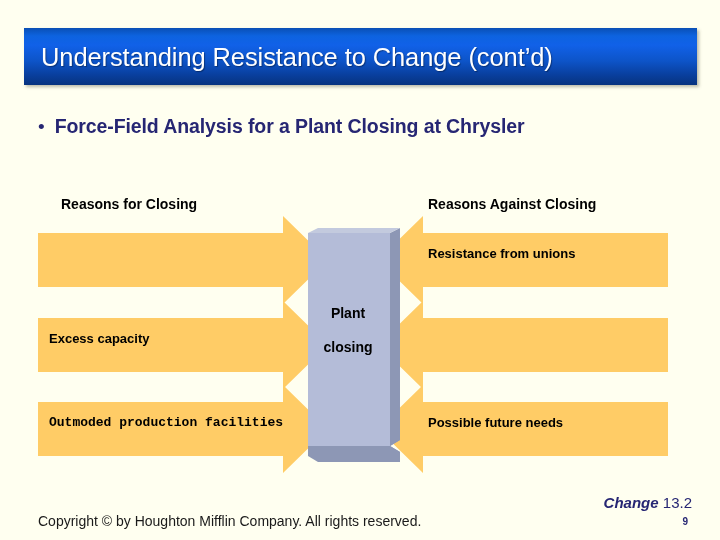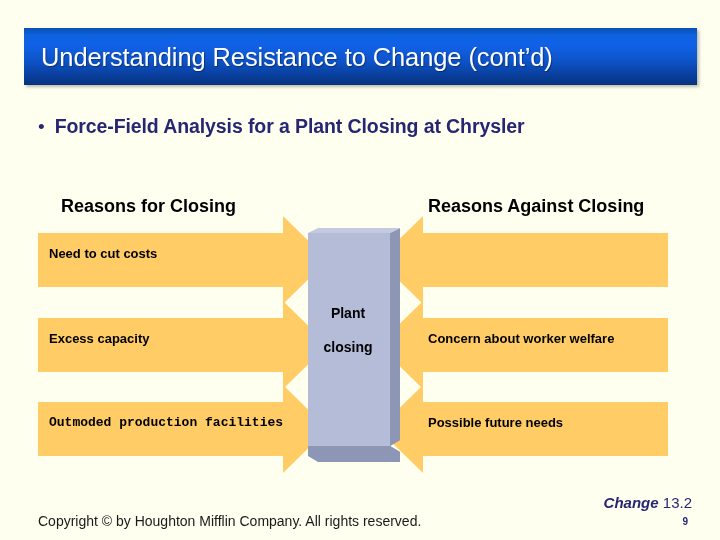--- a/index.html
+++ b/index.html
@@ -69,21 +69,21 @@
     font-size: 19.5px;
     font-weight: bold;
     letter-spacing: -0.1px;
   }
 
   
   .diagram { position: absolute; left: 0; top: 0; width: 720px; height: 540px; }
 
   .col-head {
     position: absolute;
-    font-size: 18px;
+    font-size: 14px;
     font-weight: bold;
     color: #000000;
     white-space: nowrap;
   }
   .col-head.left  { left: 61px;  top: 196px; }
   .col-head.right { left: 428px; top: 196px; }
 
   .arrow-svg { position: absolute; }
   .arrow-label {
     position: absolute;
@@ -154,35 +154,34 @@
   </div>
 
   <div class="diagram">
 
     <div class="col-head left">Reasons for Closing</div>
     <div class="col-head right">Reasons Against Closing</div>
 
     <svg class="arrow-svg" style="left:38px; top:216px;" width="290" height="88" viewBox="0 0 290 88">
       <polygon points="0,17 245,17 245,0 290,44 245,88 245,71 0,71" fill="#ffcc66"></polygon>
     </svg>
-    <div class="arrow-label" style="left:49px; top:246px;">Need to cut costs</div>
 
     <svg class="arrow-svg" style="left:378px; top:216px;" width="290" height="88" viewBox="0 0 290 88">
       <polygon points="290,17 45,17 45,0 0,44 45,88 45,71 290,71" fill="#ffcc66"></polygon>
     </svg>
+    <div class="arrow-label" style="left:428px; top:246px;">Resistance from unions</div>
 
     <svg class="arrow-svg" style="left:38px; top:301px;" width="290" height="88" viewBox="0 0 290 88">
       <polygon points="0,17 245,17 245,0 290,44 245,88 245,71 0,71" fill="#ffcc66"></polygon>
     </svg>
     <div class="arrow-label" style="left:49px; top:331px;">Excess capacity</div>
 
     <svg class="arrow-svg" style="left:378px; top:301px;" width="290" height="88" viewBox="0 0 290 88">
       <polygon points="290,17 45,17 45,0 0,44 45,88 45,71 290,71" fill="#ffcc66"></polygon>
     </svg>
-    <div class="arrow-label" style="left:428px; top:331px;">Concern about worker welfare</div>
 
     <svg class="arrow-svg" style="left:38px; top:385px;" width="290" height="88" viewBox="0 0 290 88">
       <polygon points="0,17 245,17 245,0 290,44 245,88 245,71 0,71" fill="#ffcc66"></polygon>
     </svg>
     <div class="arrow-label" style="left:49px; top:415px;font-family:Liberation Mono, monospace;">Outmoded production facilities</div>
 
     <svg class="arrow-svg" style="left:378px; top:385px;" width="290" height="88" viewBox="0 0 290 88">
       <polygon points="290,17 45,17 45,0 0,44 45,88 45,71 290,71" fill="#ffcc66"></polygon>
     </svg>
     <div class="arrow-label" style="left:428px; top:415px;">Possible future needs</div>

